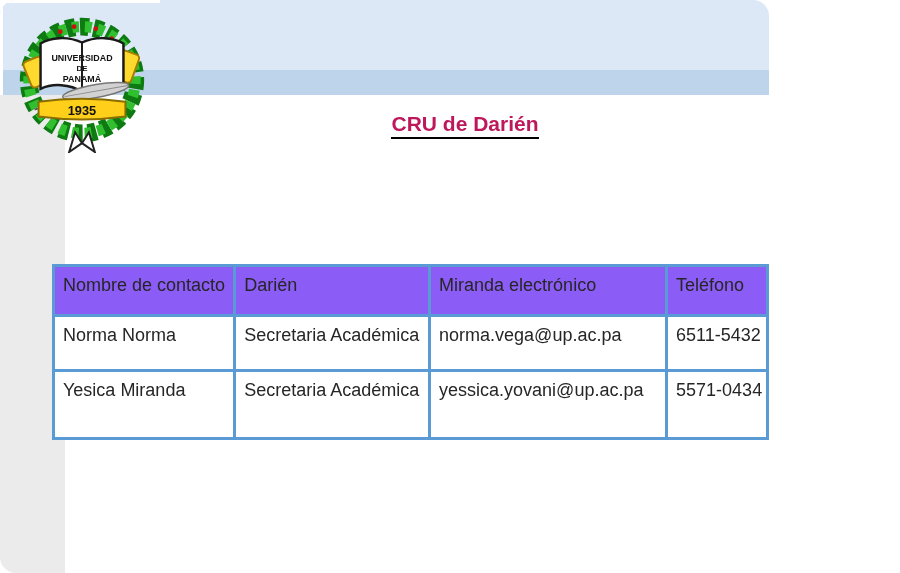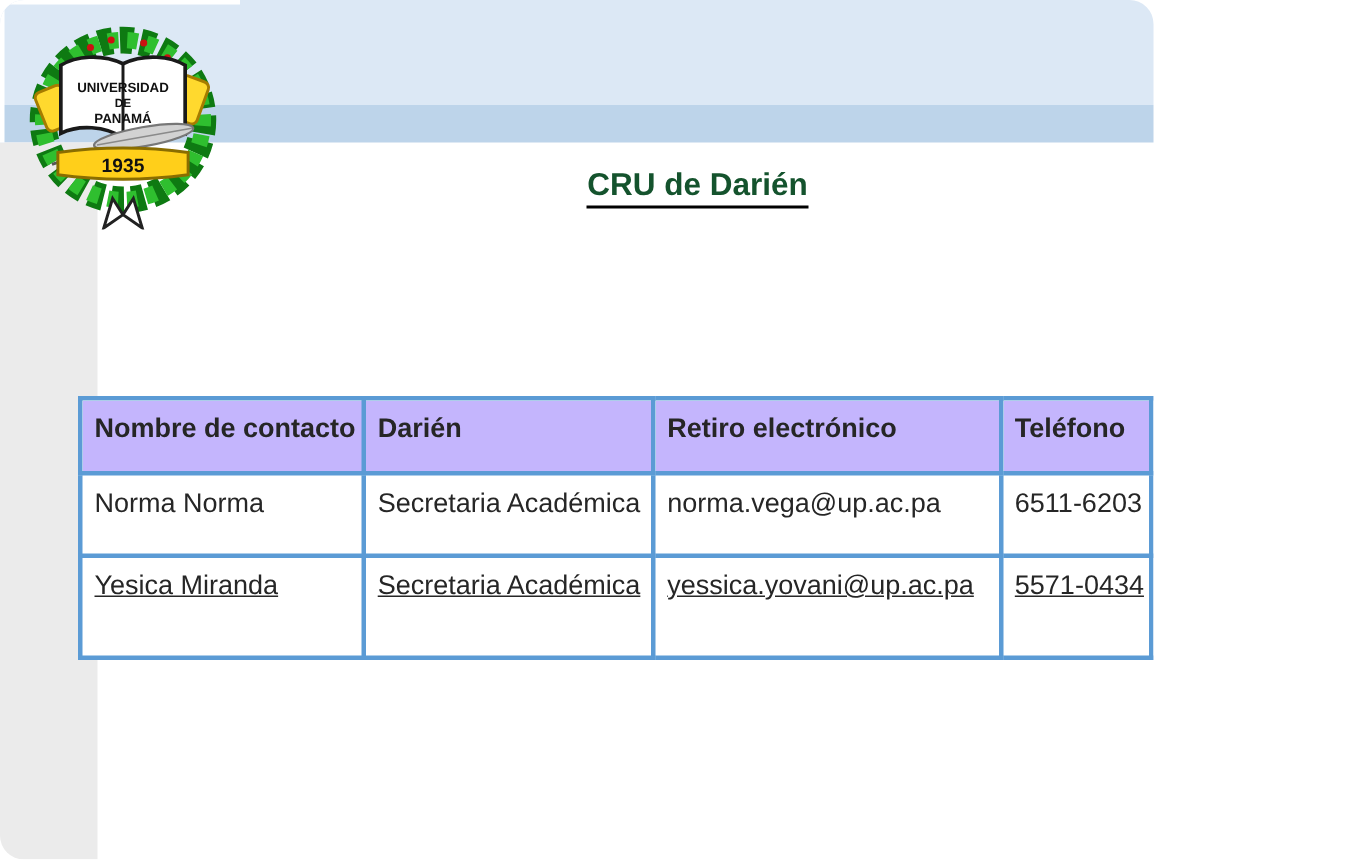--- a/index.html
+++ b/index.html
@@ -18,41 +18,41 @@
   .title {
     position:absolute; left:60px; top:38px; width:840px; text-align:center;
     font-family:"Liberation Serif","DejaVu Serif",serif;
     font-weight:bold; font-size:30px; color:#000; letter-spacing:0.5px;
   }
   .title span { border-bottom:3px solid #000; padding-bottom:3px; }
 
   
   .subtitle {
     position:absolute; left:30px; top:112px; width:870px; text-align:center;
-    font-weight:bold; font-size:21px; color:#14532d;
+    font-weight:bold; font-size:21px; color:#be185d;
   }
   .subtitle span { border-bottom:2px solid #000; padding-bottom:2px; }
 
   
   .logo { position:absolute; left:12px; top:5px; width:140px; height:148px; }
 
   
   table.contacts {
     position:absolute; left:52px; top:264px;
     border-collapse:collapse; table-layout:fixed;
     font-size:18px; color:#262626; background:#fff;
   }
   table.contacts th, table.contacts td {
     border:3px solid #5b9bd5; vertical-align:top; text-align:left;
     padding:8px 2px 0 8px; white-space:nowrap; overflow:hidden;
   }
-  table.contacts th { background:#c4b5fd; font-weight:bold; height:39px; }
+  table.contacts th { background:#8b5cf6; font-weight:normal; height:39px; }
   table.contacts tr.r1 td { height:44px; }
   table.contacts tr.r2 td { height:62px; }
-  table.contacts tr.r3 td { height:57px;text-decoration:underline; }
+  table.contacts tr.r3 td { height:57px; }
 </style>
 </head>
 <body>
 
 <div class="slide">
 
   <div class="band-top"></div>
   <div class="band-strip"></div>
   <div class="left-rail"></div>
   <div class="corner-top"></div>
@@ -107,30 +107,30 @@
     <colgroup>
       <col style="width:195px">
         <col style="width:210px">
         <col style="width:281px">
         <col style="width:105px">
     </colgroup>
     <thead>
       <tr>
         <th>Nombre de contacto</th>
         <th>Darién</th>
-        <th>Retiro electrónico</th>
+        <th>Miranda electrónico</th>
         <th>Teléfono</th>
       </tr>
     </thead>
     <tbody>
       <tr class="r1">
         <td>Norma Norma</td>
         <td>Secretaria Académica</td>
         <td>norma.vega@up.ac.pa</td>
-        <td>6511-6203</td>
+        <td>6511-5432</td>
       </tr>
       <tr class="r3">
         <td>Yesica Miranda</td>
         <td>Secretaria Académica</td>
         <td>yessica.yovani@up.ac.pa</td>
         <td>5571-0434</td>
       </tr>
     </tbody>
   </table>
 

